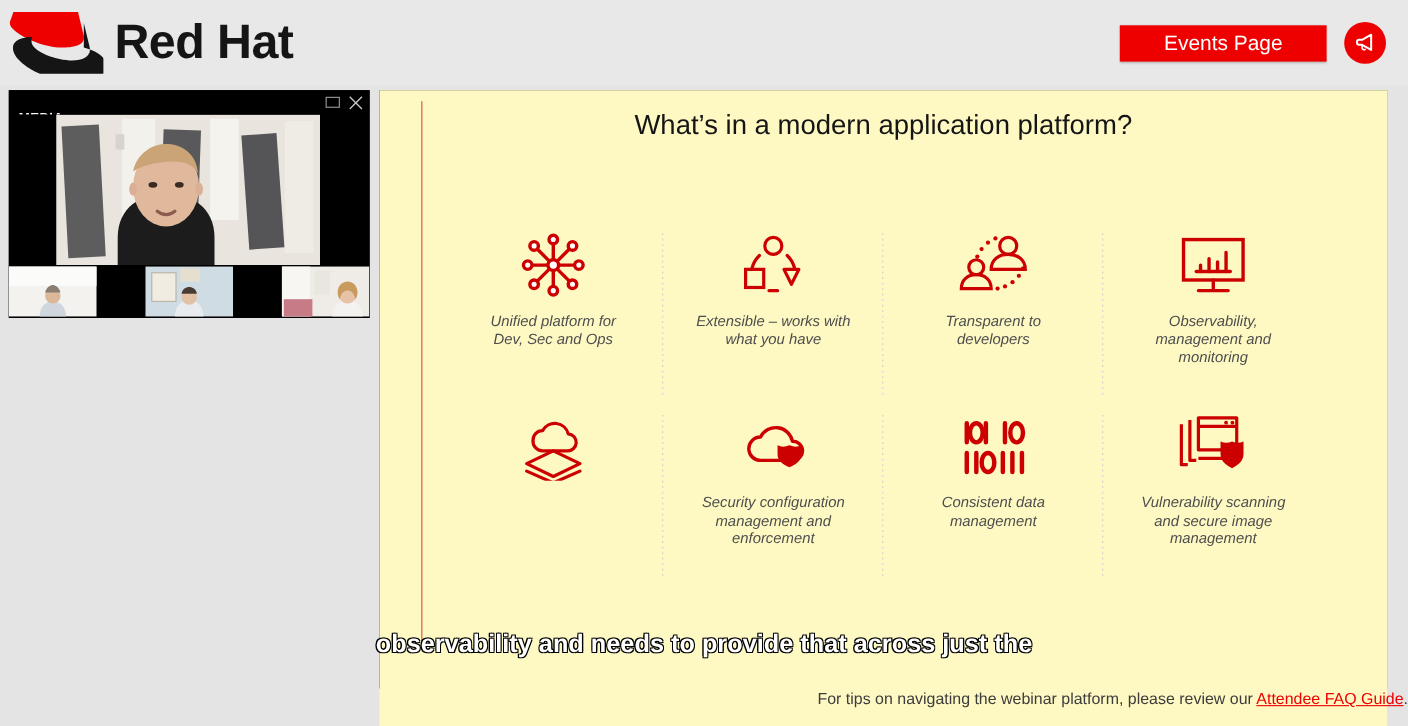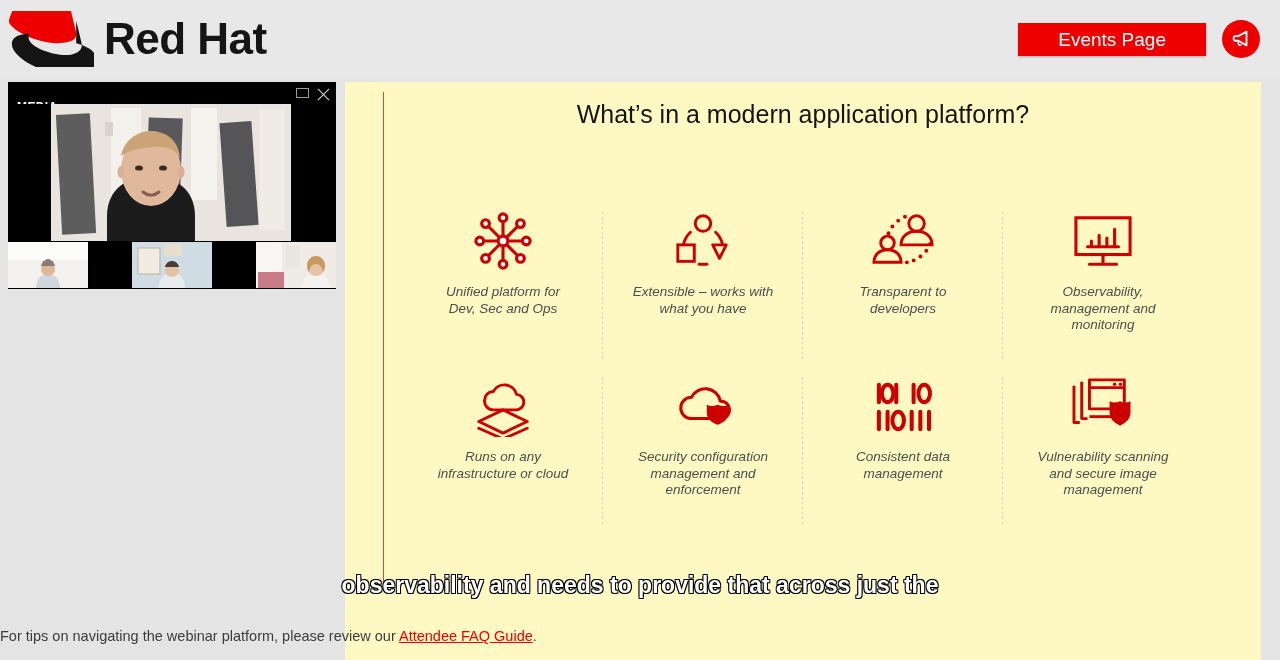--- a/index.html
+++ b/index.html
@@ -120,21 +120,21 @@
     position: absolute; left: 0; top: 574px; width: 1280px;
     text-align: center; font-size: 23px; font-weight: bold;
     color: #ffffff; line-height: 1;
     -webkit-text-stroke: 1px #000;
     paint-order: stroke fill;
     text-shadow: 1px 1px 0 #000, -1px 1px 0 #000, 1px -1px 0 #000, -1px -1px 0 #000;
     pointer-events: none;
   }
   .footnote {
     position: absolute; left: 0; top: 628px; width: 1280px;
-    text-align: left; font-size: 14.5px; color: #3c3c3c;
+    text-align: right; font-size: 14.5px; color: #3c3c3c;
   }
   .footnote a { color: #ee0000; text-decoration: underline; }
 </style>
 </head>
 <body>
 
 <div id="app">
 
   <div class="topbar">
     <div class="brand">
@@ -319,21 +319,20 @@
         <div class="cell">
           <div class="cell-icon">
             <svg width="64" height="62" viewBox="0 0 66 64" aria-hidden="true">
               <g stroke="#cc0000" stroke-width="3" fill="none" stroke-linecap="round" stroke-linejoin="round">
                 <path d="M14 26a9 9 0 0 1 9-9 13 13 0 0 1 24 3 8 8 0 0 1-1 16H23a9 9 0 0 1-9-10z"></path>
                 <path d="M33 36L8 48l25 12 25-12z"></path>
                 <path d="M8 55l25 11 25-11"></path>
               </g>
             </svg>
           </div>
-          <div class="cell-label">Runs on any<br>infrastructure or cloud</div>
         </div>
 
         <div class="cell">
           <div class="cell-icon">
             <svg width="68" height="56" viewBox="0 0 70 58" aria-hidden="true">
               <g stroke="#cc0000" stroke-width="3.2" fill="none" stroke-linecap="round" stroke-linejoin="round">
                 <path d="M12 32a11 11 0 0 1 11-12 16 16 0 0 1 30 4 9 9 0 0 1 1 18H23a11 11 0 0 1-11-10z"></path>
               </g>
               <path d="M55 26c5 2 9 2 13 0v10c0 7-6 11-13 14-7-3-13-7-13-14V26c4 2 8 2 13 0z" transform="translate(-4,2) scale(0.86) translate(8,4)" fill="#cc0000"></path>
             </svg>

